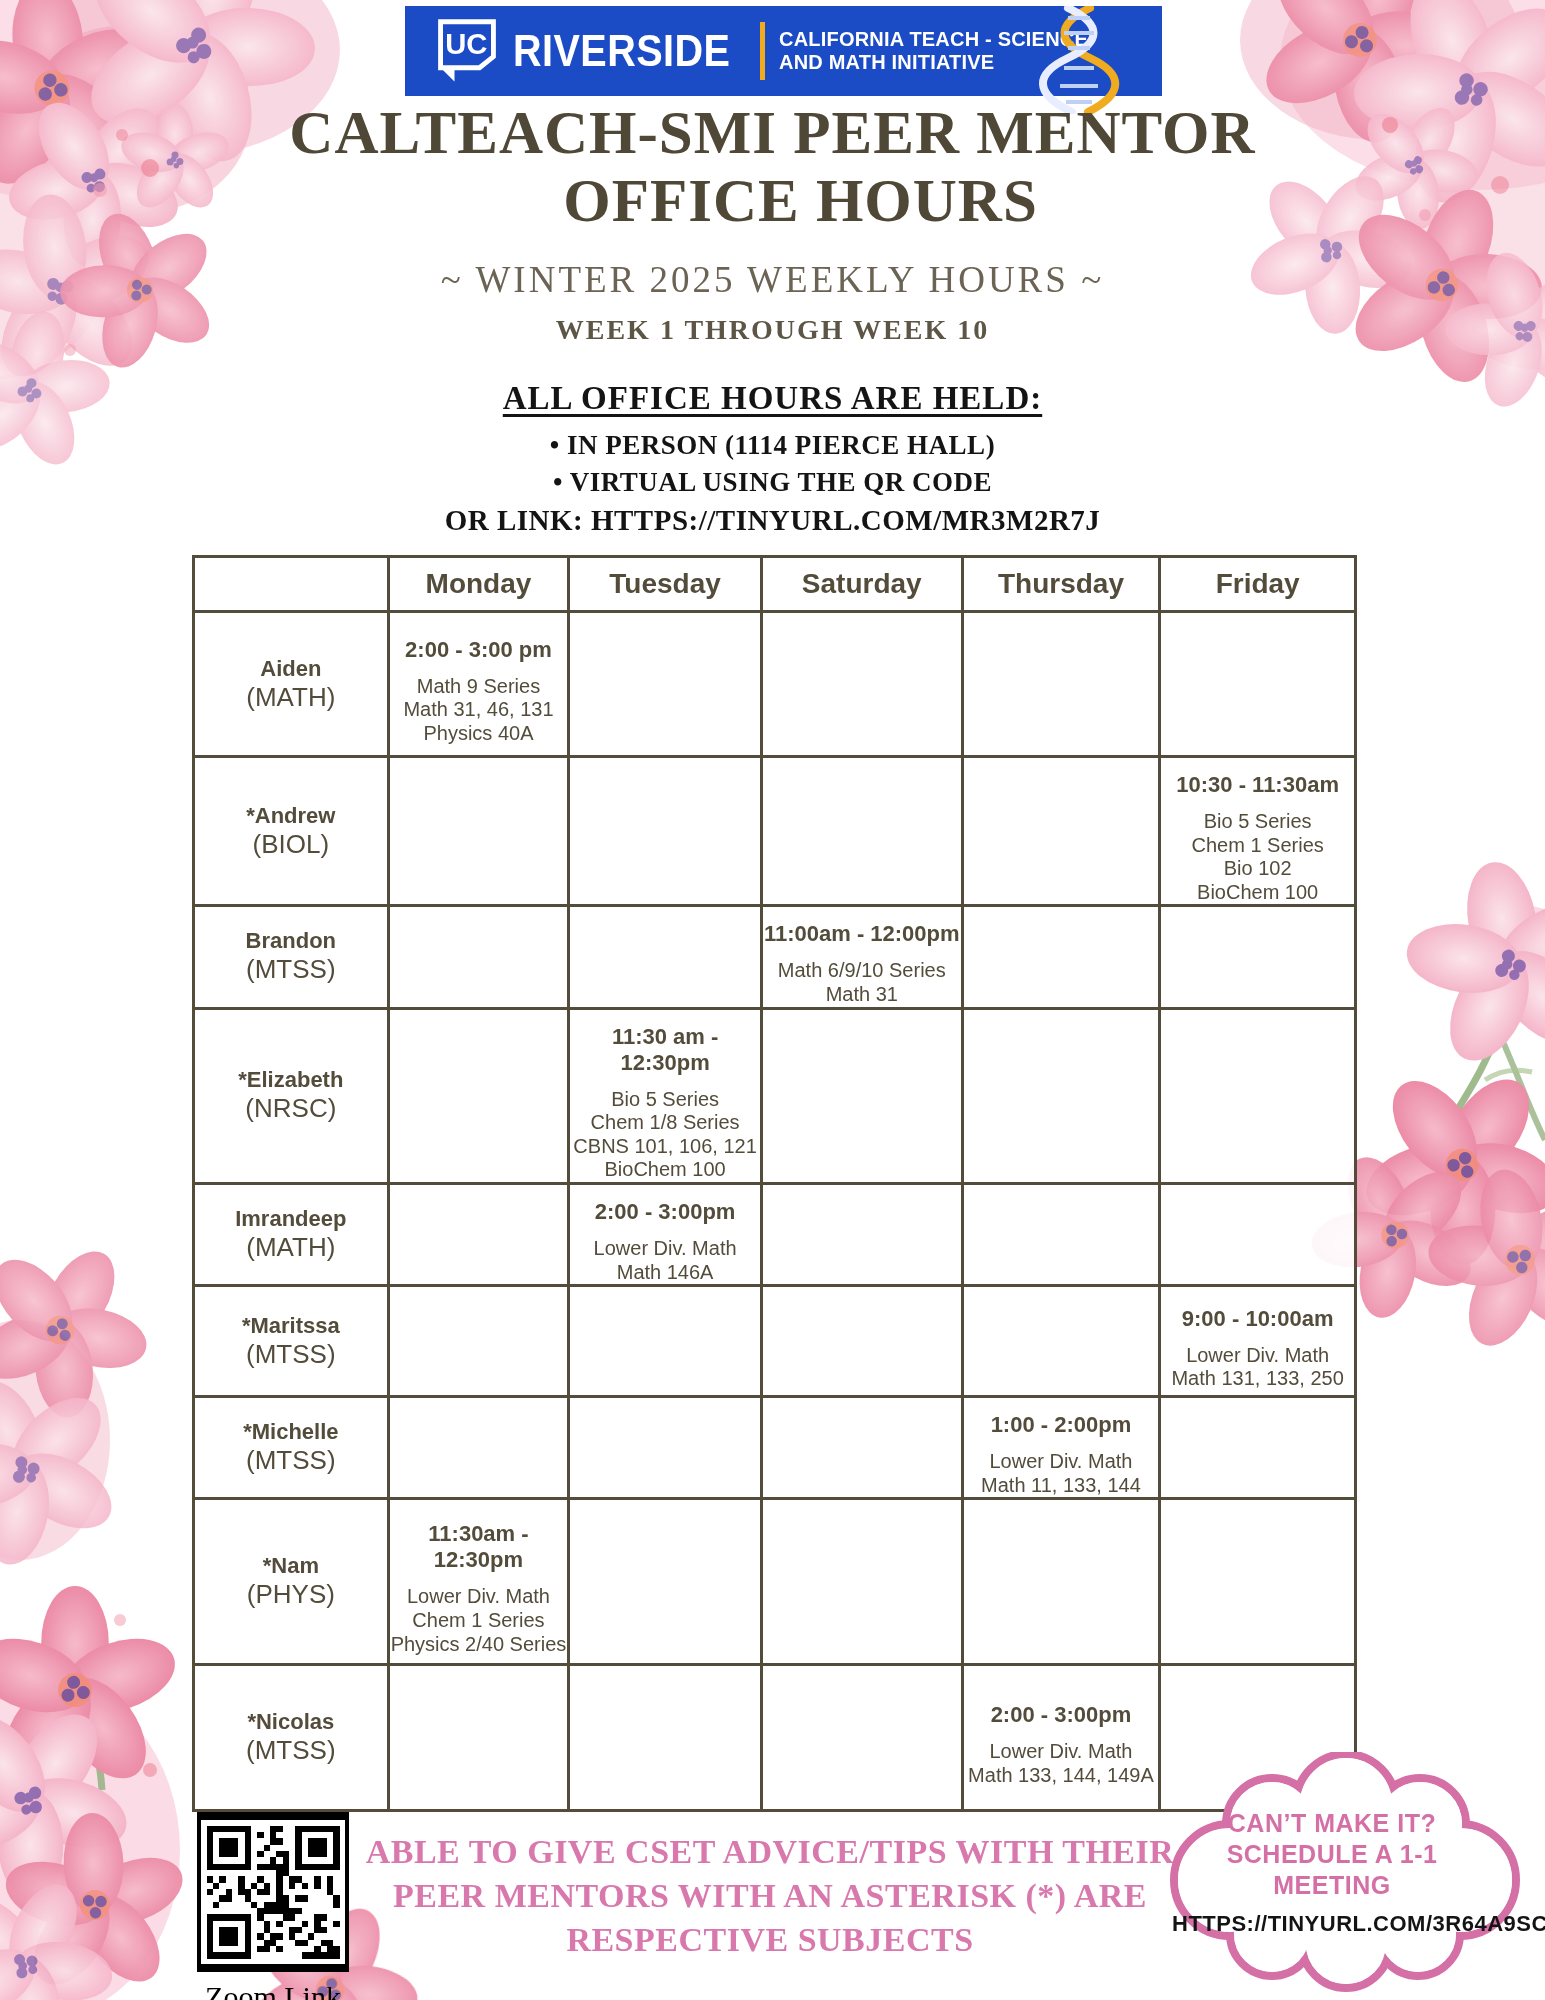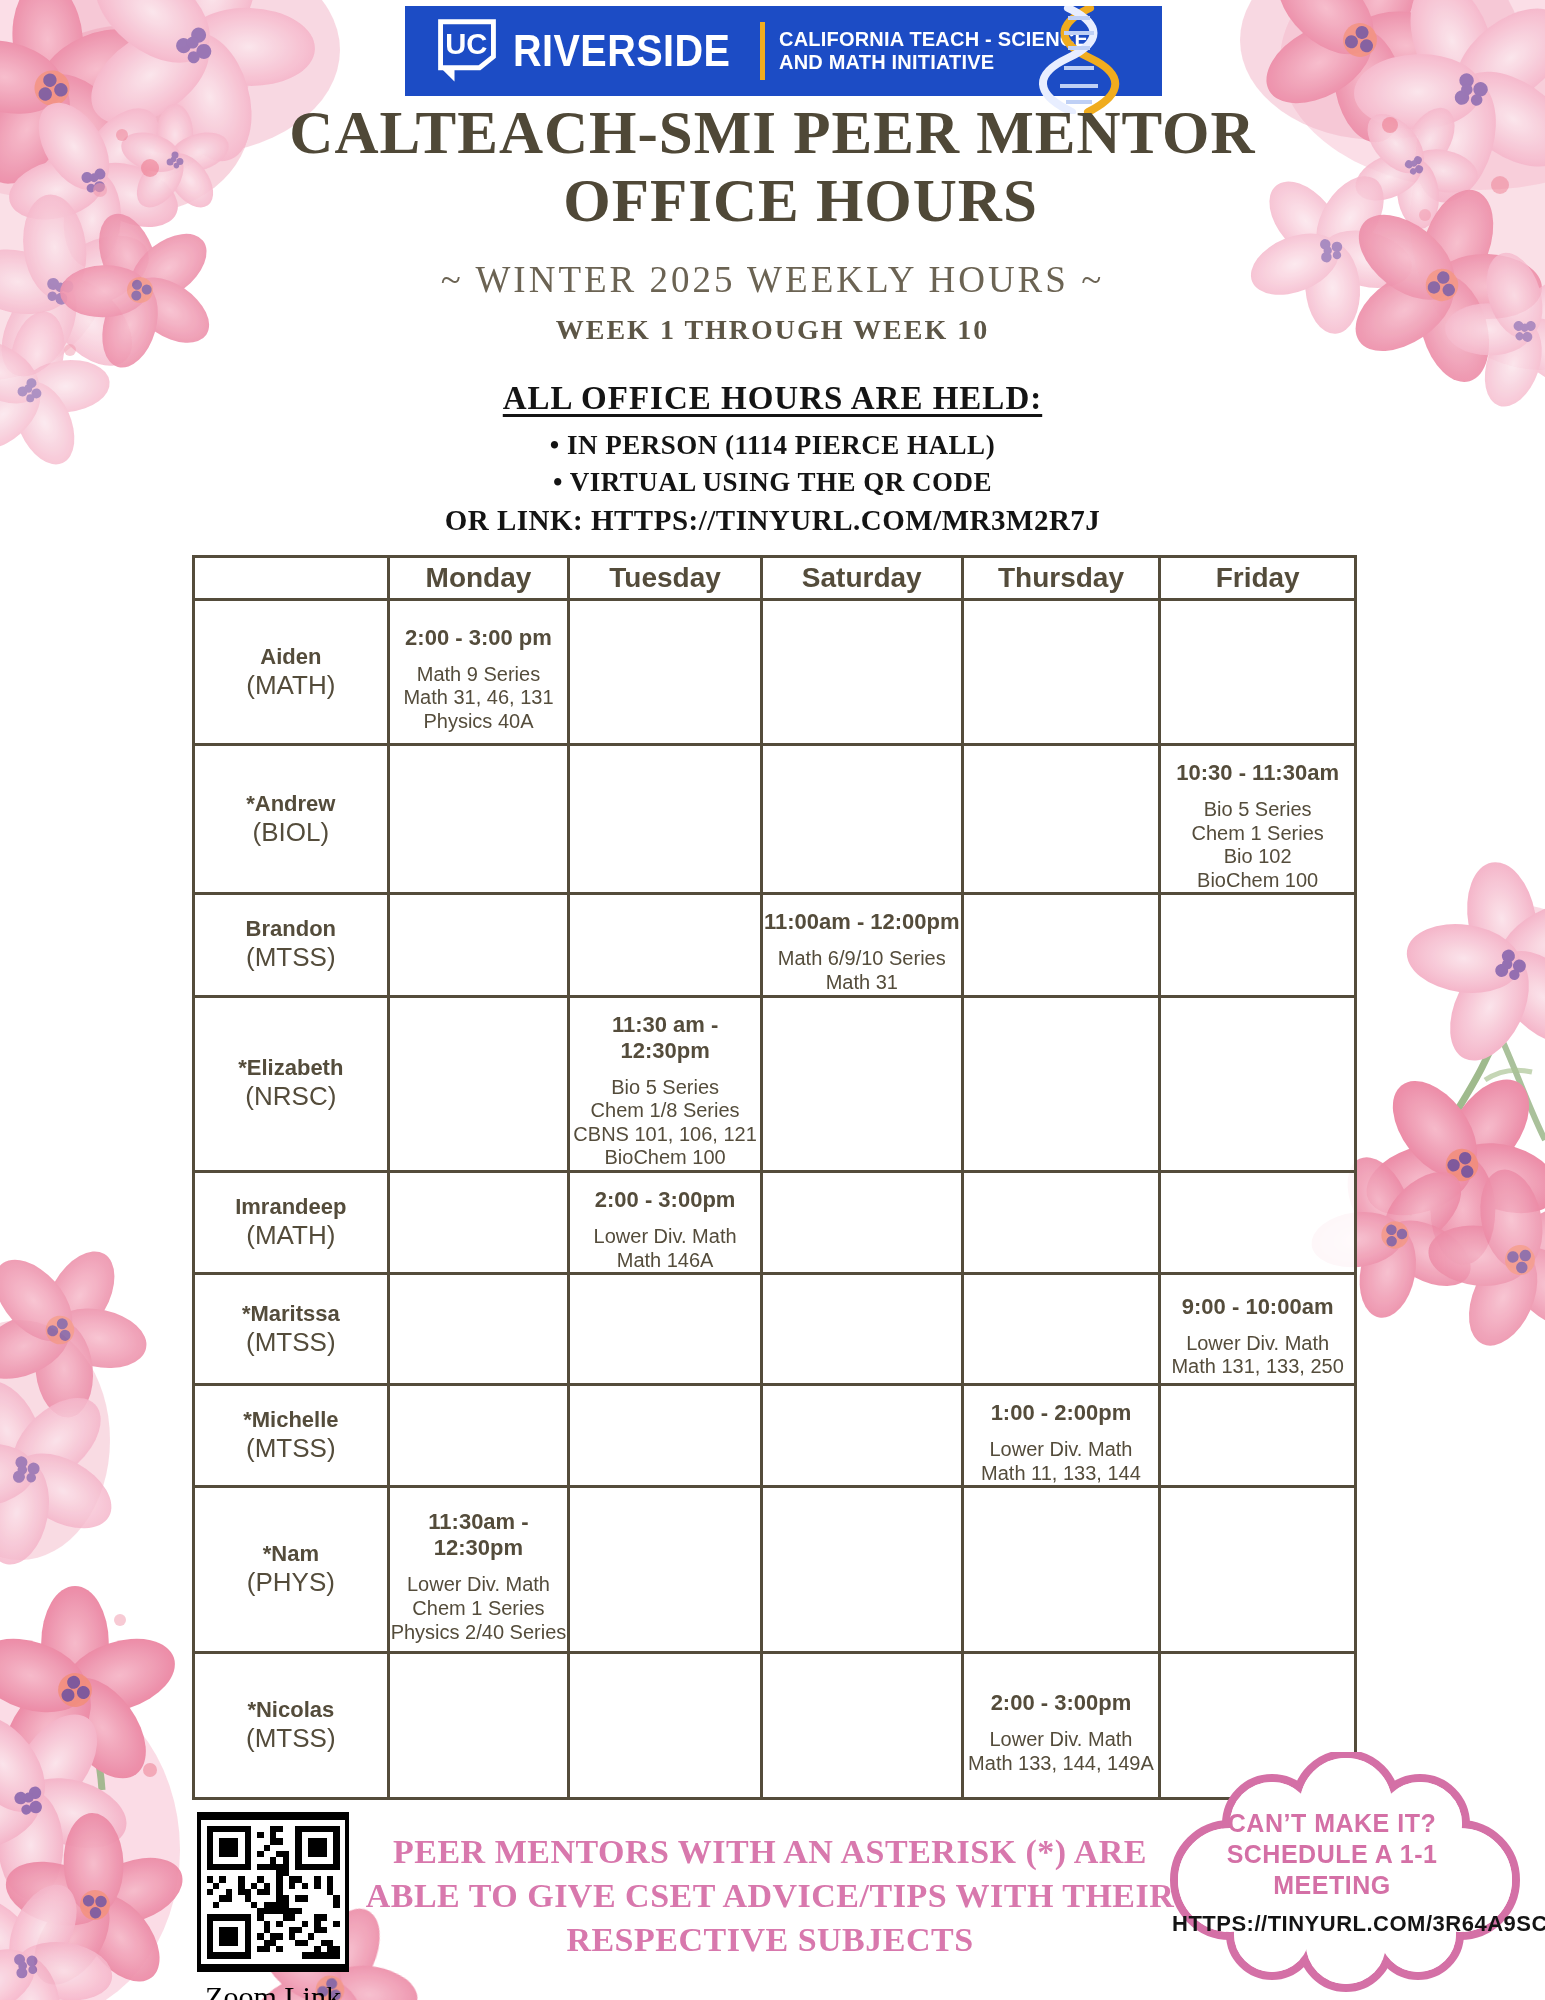--- a/index.html
+++ b/index.html
@@ -34,21 +34,21 @@
        color:var(--text_black,#141414);font-weight:bold;font-size:27px;letter-spacing:.5px;}
   .b1{top:430px;} .b2{top:467px;}
   .linkline{position:absolute;left:0;top:504px;width:100%;text-align:center;font-family:"Liberation Serif",serif;
        color:var(--text_black,#141414);font-weight:bold;font-size:29px;letter-spacing:.5px;}
 
   
   table.sched{position:absolute;left:192px;top:555px;width:1165px;border-collapse:collapse;
        table-layout:fixed;background:rgba(255,255,255,.92);}
   table.sched th,table.sched td{border:3px solid var(--table_brown,#544C3B);text-align:center;vertical-align:middle;
        color:var(--table_brown,#544C3B);padding:0;}
-  table.sched thead tr{height:43px;}
+  table.sched thead tr{height:55px;}
   table.sched th{font-size:28px;font-weight:bold;}
   td.name-cell .mname{font-size:22px;font-weight:bold;}
   td.name-cell .msubj{font-size:26px;}
   td.day-cell{vertical-align:top;}
   td.day-cell .time{font-weight:bold;font-size:22px;margin:14px 0 12px 0;}
   td.day-cell .courses{font-size:20px;line-height:1.18;}
 
   
   .qr-wrap{position:absolute;left:197px;top:1812px;width:152px;text-align:center;}
   .qr-frame{display:block;}
@@ -594,22 +594,22 @@
         <rect x="16" y="20" width="1" height="1" fill="#000"></rect>
         <rect x="17" y="20" width="1" height="1" fill="#000"></rect>
         <rect x="18" y="20" width="1" height="1" fill="#000"></rect>
         <rect x="19" y="20" width="1" height="1" fill="#000"></rect>
         <rect x="20" y="20" width="1" height="1" fill="#000"></rect>
       </svg>
     <div class="qr-label">Zoom Link</div>
   </div>
 
   <div class="note">
+    <div>ABLE TO GIVE CSET ADVICE/TIPS WITH THEIR</div>
     <div>PEER MENTORS WITH AN  ASTERISK (*) ARE</div>
-    <div>ABLE TO GIVE CSET ADVICE/TIPS WITH THEIR</div>
     <div>RESPECTIVE SUBJECTS</div>
   </div>
 
   <svg class="cloud" width="397" height="245" viewBox="0 0 397 245">
     <g stroke="#D470A6" stroke-width="8" fill="#fff">
       <circle cx="198" cy="118" r="88"></circle>
       <circle cx="82" cy="128" r="56"></circle>
       <circle cx="312" cy="128" r="56"></circle>
       <circle cx="124" cy="72" r="46"></circle>
       <circle cx="272" cy="72" r="46"></circle>

